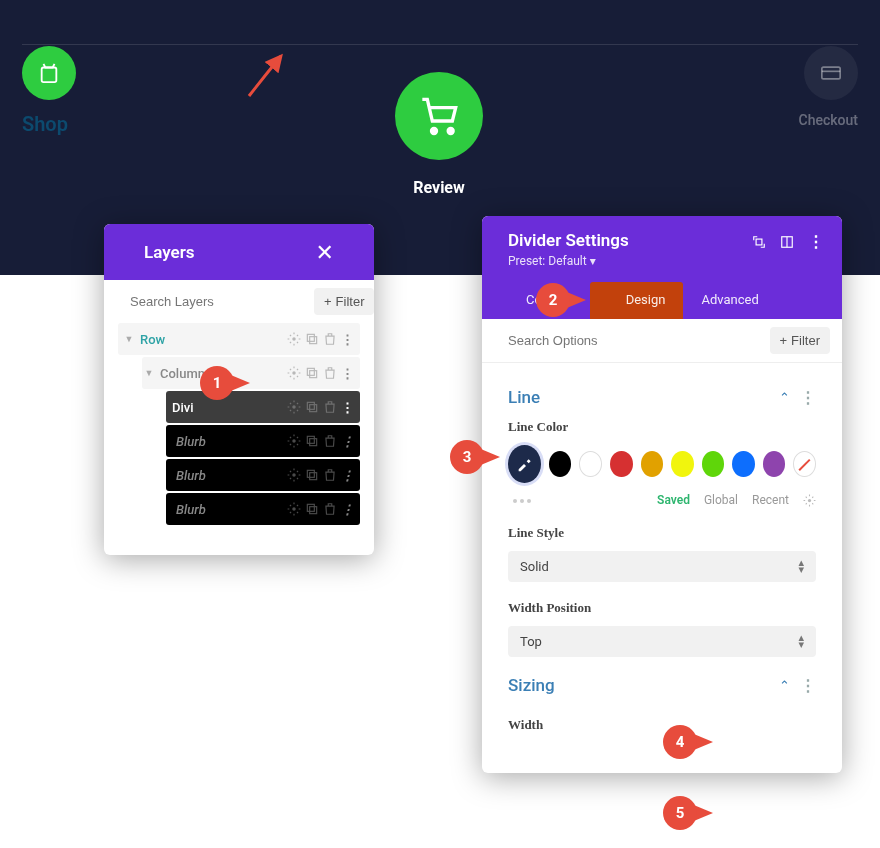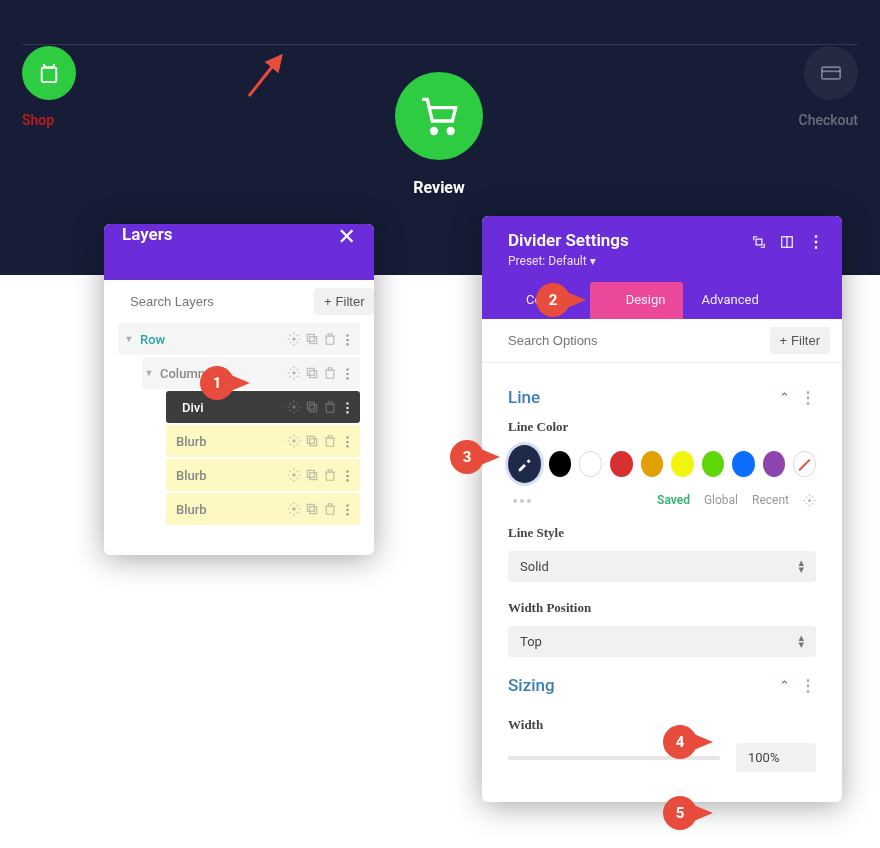--- a/index.html
+++ b/index.html
@@ -34,21 +34,21 @@
     align-items: start;
     gap: 12px;
   }
   .circle-icon {
     width: 54px; height: 54px;
     border-radius: 50%;
     display: flex; align-items: center; justify-content: center;
   }
   .green { background: #2ecc40; }
   .dark { background: rgba(255,255,255,0.06); }
-  .shop-label { color: #b91c1c; font-size: 14px; font-weight: 600; }
+  .shop-label { color: #0c4a6e; font-size: 20px; font-weight: 600; }
   .review-group {
     position: absolute;
     left: 395px;
     top: 72px;
     display: flex;
     flex-direction: column;
     align-items: center;
     gap: 18px;
   }
   .review-circle {
@@ -86,22 +86,23 @@
     width: 270px;
     background: #fff;
     box-shadow: 0 4px 30px rgba(0,0,0,0.35);
     border-radius: 6px;
     overflow: hidden;
   }
   .layers-header {
     background: #6b2dd9;
     height: 56px;
     display: flex;
+    align-items: center;
     justify-content: space-between;
-    padding: 0 18px;
+    padding: 0 40px;
     color: #fff;
   }
   .layers-title { font-size: 17px; font-weight: 600; }
   .close-x { font-size: 22px; font-weight: 400; cursor: pointer; }
   .layers-toolbar {
     display: flex;
     align-items: center;
     padding: 8px 12px 8px 26px;
     gap: 8px;
   }
@@ -148,22 +149,23 @@
     background: #f5f5f5;
     margin-left: 24px;
   }
   .tree-item.divider {
     color: #fff;
     background: #3d3d3d;
     margin-left: 48px;
   }
   .tree-item.blurb {
     color: #888;
-    background: #fef9c3;
+    background: #000000;
     margin-left: 48px;
+    font-style: italic;
   }
   .chev {
     width: 14px;
     color: #aaa;
     font-size: 9px;
     text-align: center;
   }
   .tree-label { flex: 1; padding-left: 4px; font-weight: 500; }
   .tree-icons { display: flex; gap: 4px; align-items: center; }
   .tico { width: 14px; height: 14px; opacity: 0.55; }
@@ -198,21 +200,21 @@
     display: flex;
     margin-top: 14px;
   }
   .tab {
     padding: 10px 18px 12px;
     font-size: 13px;
     cursor: pointer;
     color: rgba(255,255,255,0.9);
     position: relative;
   }
-  .tab.active { background: #ec4899; border-top-left-radius: 3px; border-top-right-radius: 3px; padding-left: 36px; }
+  .tab.active { background: #c2410c; border-top-left-radius: 3px; border-top-right-radius: 3px; padding-left: 36px; }
   .settings-toolbar {
     display: flex;
     align-items: center;
     padding: 8px 12px 8px 26px;
     border-bottom: 1px solid #eee;
     gap: 8px;
   }
   .search-options {
     flex: 1;
     border: none;
@@ -442,21 +444,21 @@
             <rect x="8" y="8" width="12" height="12" fill="none" stroke="#888" stroke-width="2"></rect>
           </svg>
         <svg class="tico" viewBox="0 0 24 24">
             <path d="M5 7h14l-1 14H6zM9 3h6v4H9z" fill="none" stroke="#888" stroke-width="2"></path>
           </svg>
         <span style="color:#888;font-weight:700">⋮</span>
       </span>
     </div>
 
     <div class="tree-item divider dark-row">
-      <span class="tree-label" style="padding-left:16px">Divi</span>
+      <span class="tree-label" style="padding-left:6px">Divi</span>
       <span class="tree-icons">
         <svg class="tico" viewBox="0 0 24 24">
             <circle cx="12" cy="12" r="3" fill="#888"></circle>
             <path d="M12 1v3M12 20v3M4 12H1M23 12h-3M5 5l2 2M17 17l2 2M5 19l2-2M17 7l2-2" stroke="#888" stroke-width="2"></path>
           </svg>
         <svg class="tico" viewBox="0 0 24 24">
             <rect x="4" y="4" width="12" height="12" fill="none" stroke="#888" stroke-width="2"></rect>
             <rect x="8" y="8" width="12" height="12" fill="none" stroke="#888" stroke-width="2"></rect>
           </svg>
         <svg class="tico" viewBox="0 0 24 24">
@@ -619,26 +621,20 @@
     <div class="section-head">
       <span class="section-title">Sizing</span>
       <span class="section-ctrls">
         <span class="chev-up">⌃</span>
         <span class="vdots">⋮</span>
       </span>
     </div>
 
 
     <div class="field-label" style="margin-top:22px">Width</div>
-    <div class="slider-row">
-      <div class="slider-track">
-        <div class="slider-fill" style="width:100%;background:#e6e6e6"></div>
-      </div>
-      <div class="slider-value">100%</div>
-    </div>
 
   </div>
 </div>
 
 <div class="callout" style="left:200px; top:366px;">
   <div class="callout-badge">1</div>
   <div class="callout-point"></div>
 </div>
 <div class="callout" style="left:536px; top:283px;">
   <div class="callout-badge">2</div>

